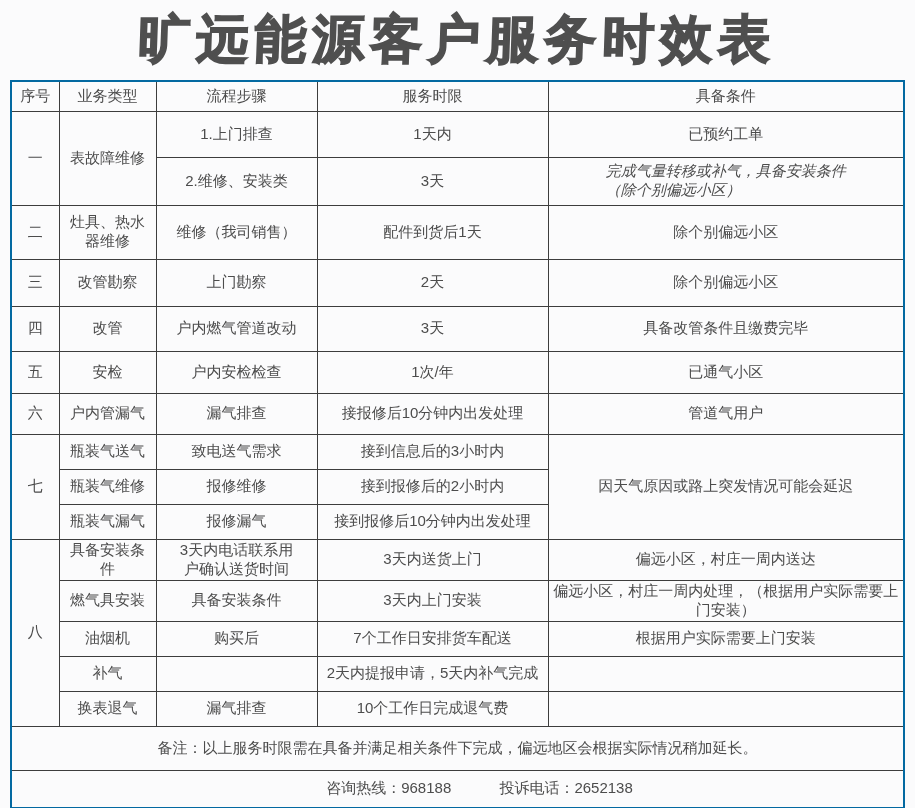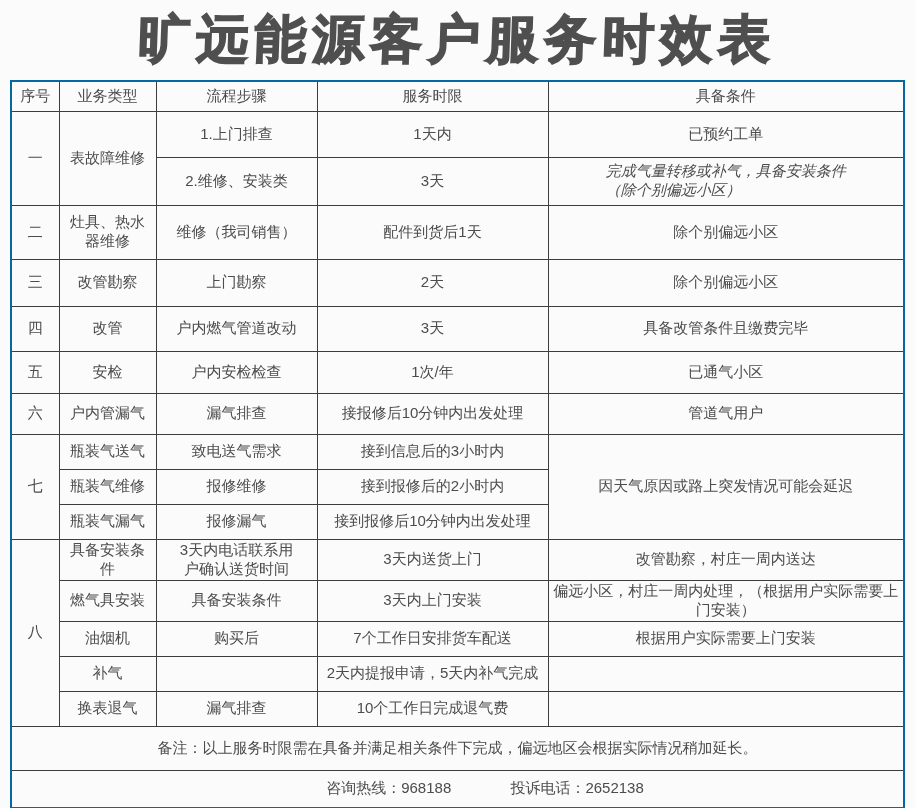--- a/index.html
+++ b/index.html
@@ -49,21 +49,21 @@
   td.note-cell{
     text-align:left;
     padding:10px 10px;
     font-size:15px;
   }
   td.footer-cell{
     text-align:right;
     padding:8px 12px;
     font-size:17px;
   }
-  .footer-cell span{margin-left:55px;}
+  .footer-cell span{margin-left:44px;}
 </style>
 </head>
 <body>
 
 <div class="page">
   <div class="title">旷远能源客户服务时效表</div>
 
   <table class="svc">
     <colgroup>
       <col style="width:48px">
@@ -152,21 +152,21 @@
       <td>瓶装气漏气</td>
       <td>报修漏气</td>
       <td>接到报修后10分钟内出发处理</td>
     </tr>
 
     <tr style="height:35px">
       <td rowspan="5" class="seq">八</td>
       <td>具备安装条件</td>
       <td class="xs"><span class="narrow">3天内电话联系用户确认送货时间</span></td>
       <td>3天内送货上门</td>
-      <td>改管勘察，村庄一周内送达</td>
+      <td>偏远小区，村庄一周内送达</td>
     </tr>
     <tr style="height:35px">
       <td>燃气具安装</td>
       <td>具备安装条件</td>
       <td>3天内上门安装</td>
       <td class="xs">偏远小区，村庄一周内处理，（根据用户实际需要上门安装）</td>
     </tr>
     <tr style="height:35px">
       <td>油烟机</td>
       <td>购买后</td>

